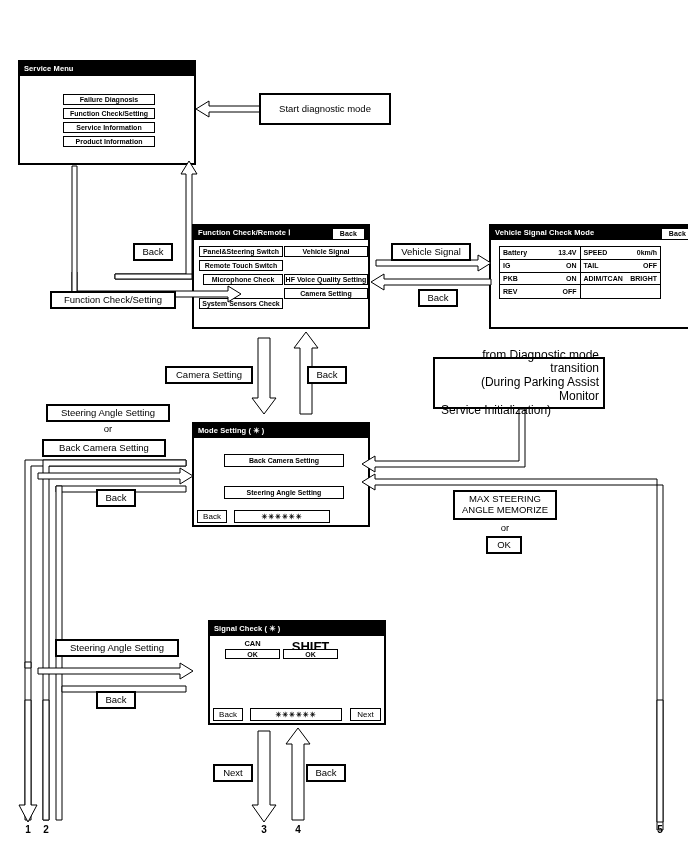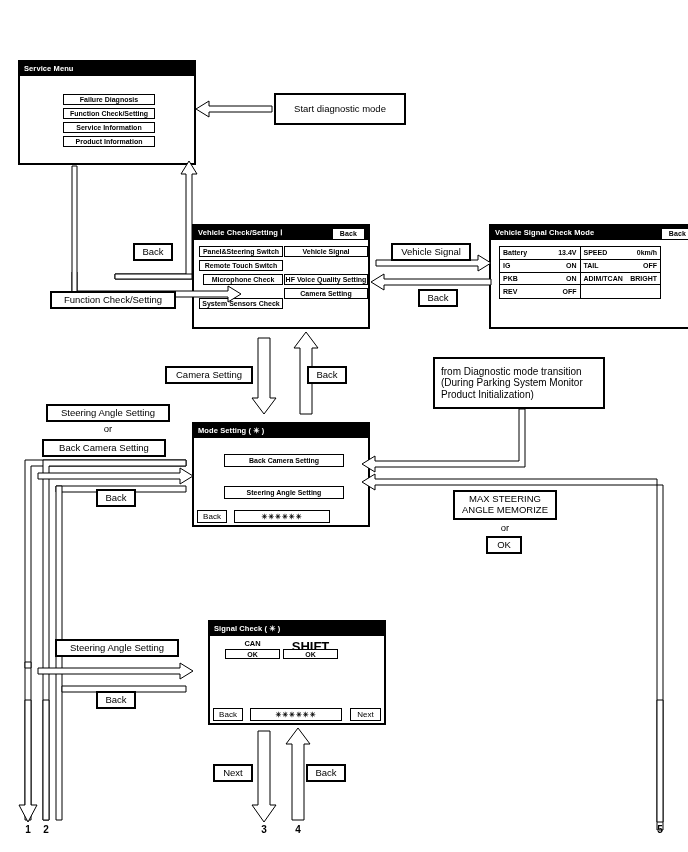--- a/index.html
+++ b/index.html
@@ -102,21 +102,21 @@
     <div class="body">
       <div class="btn" style="left:43px;top:18px;width:92px;height:11px;">Failure Diagnosis</div>
       <div class="btn" style="left:43px;top:32px;width:92px;height:11px;">Function Check/Setting</div>
       <div class="btn" style="left:43px;top:46px;width:92px;height:11px;">Service Information</div>
       <div class="btn" style="left:43px;top:60px;width:92px;height:11px;">Product Information</div>
     </div>
   </div>
 
   <div class="screen" style="left:192px;top:224px;width:178px;height:105px;">
     <div class="titlebar">
-      <span>Vehicle Check/Setting Ⅰ</span>
+      <span>Function Check/Remote Ⅰ</span>
       <span class="back">Back</span>
     </div>
     <div class="body">
       <div class="btn" style="left:5px;top:6px;width:84px;height:11px;">Panel&amp;Steering Switch</div>
       <div class="btn" style="left:5px;top:20px;width:84px;height:11px;">Remote Touch Switch</div>
       <div class="btn" style="left:9px;top:34px;width:80px;height:11px;">Microphone Check</div>
       <div class="btn" style="left:5px;top:58px;width:84px;height:11px;">System Sensors Check</div>
 
       <div class="btn" style="left:90px;top:6px;width:84px;height:11px;">Vehicle Signal</div>
       <div class="btn" style="left:90px;top:34px;width:84px;height:11px;">HF Voice Quality Setting</div>
@@ -190,39 +190,39 @@
 
       <div style="position:absolute;left:73px;top:3px;width:55px;text-align:center;font-size:13px;font-weight:bold;">SHIFT</div>
       <div class="btn" style="left:73px;top:13px;width:55px;height:10px;">OK</div>
 
       <div class="btn" style="left:3px;top:72px;width:30px;height:13px;font-size:8px;font-weight:normal;">Back</div>
       <div class="btn" style="left:40px;top:72px;width:92px;height:13px;letter-spacing:1px;">✳✳✳✳✳✳</div>
       <div class="btn" style="left:140px;top:72px;width:31px;height:13px;font-size:8px;font-weight:normal;">Next</div>
     </div>
   </div>
 
-  <div class="lbl" style="left:274px;top:93px;width:132px;height:32px;">Start diagnostic mode</div>
+  <div class="lbl" style="left:259px;top:93px;width:132px;height:32px;">Start diagnostic mode</div>
 
   <div class="lbl" style="left:133px;top:243px;width:40px;height:18px;">Back</div>
 
   <div class="lbl" style="left:50px;top:291px;width:126px;height:18px;">Function Check/Setting</div>
 
   <div class="lbl" style="left:391px;top:243px;width:80px;height:18px;">Vehicle Signal</div>
 
   <div class="lbl" style="left:418px;top:289px;width:40px;height:18px;">Back</div>
 
   <div class="lbl" style="left:165px;top:366px;width:88px;height:18px;">Camera Setting</div>
 
   <div class="lbl" style="left:307px;top:366px;width:40px;height:18px;">Back</div>
 
   <div class="lbl" style="left:433px;top:357px;width:172px;height:52px;flex-direction:column;align-items:flex-start;
-              justify-content:center;text-align:center;padding-left:6px;font-size:10px;">
+              justify-content:center;text-align:right;padding-left:6px;font-size:12px;">
     <span>from Diagnostic mode transition</span>
-    <span>(During Parking System Monitor</span>
-    <span>Product Initialization)</span>
+    <span>(During Parking Assist Monitor</span>
+    <span>Service Initialization)</span>
   </div>
 
   <div class="lbl" style="left:46px;top:404px;width:124px;height:18px;">Steering Angle Setting</div>
 
   <div class="plain" style="left:46px;top:423px;width:124px;">or</div>
 
   <div class="lbl" style="left:42px;top:439px;width:124px;height:18px;">Back Camera Setting</div>
 
   <div class="lbl" style="left:96px;top:489px;width:40px;height:18px;">Back</div>
 

